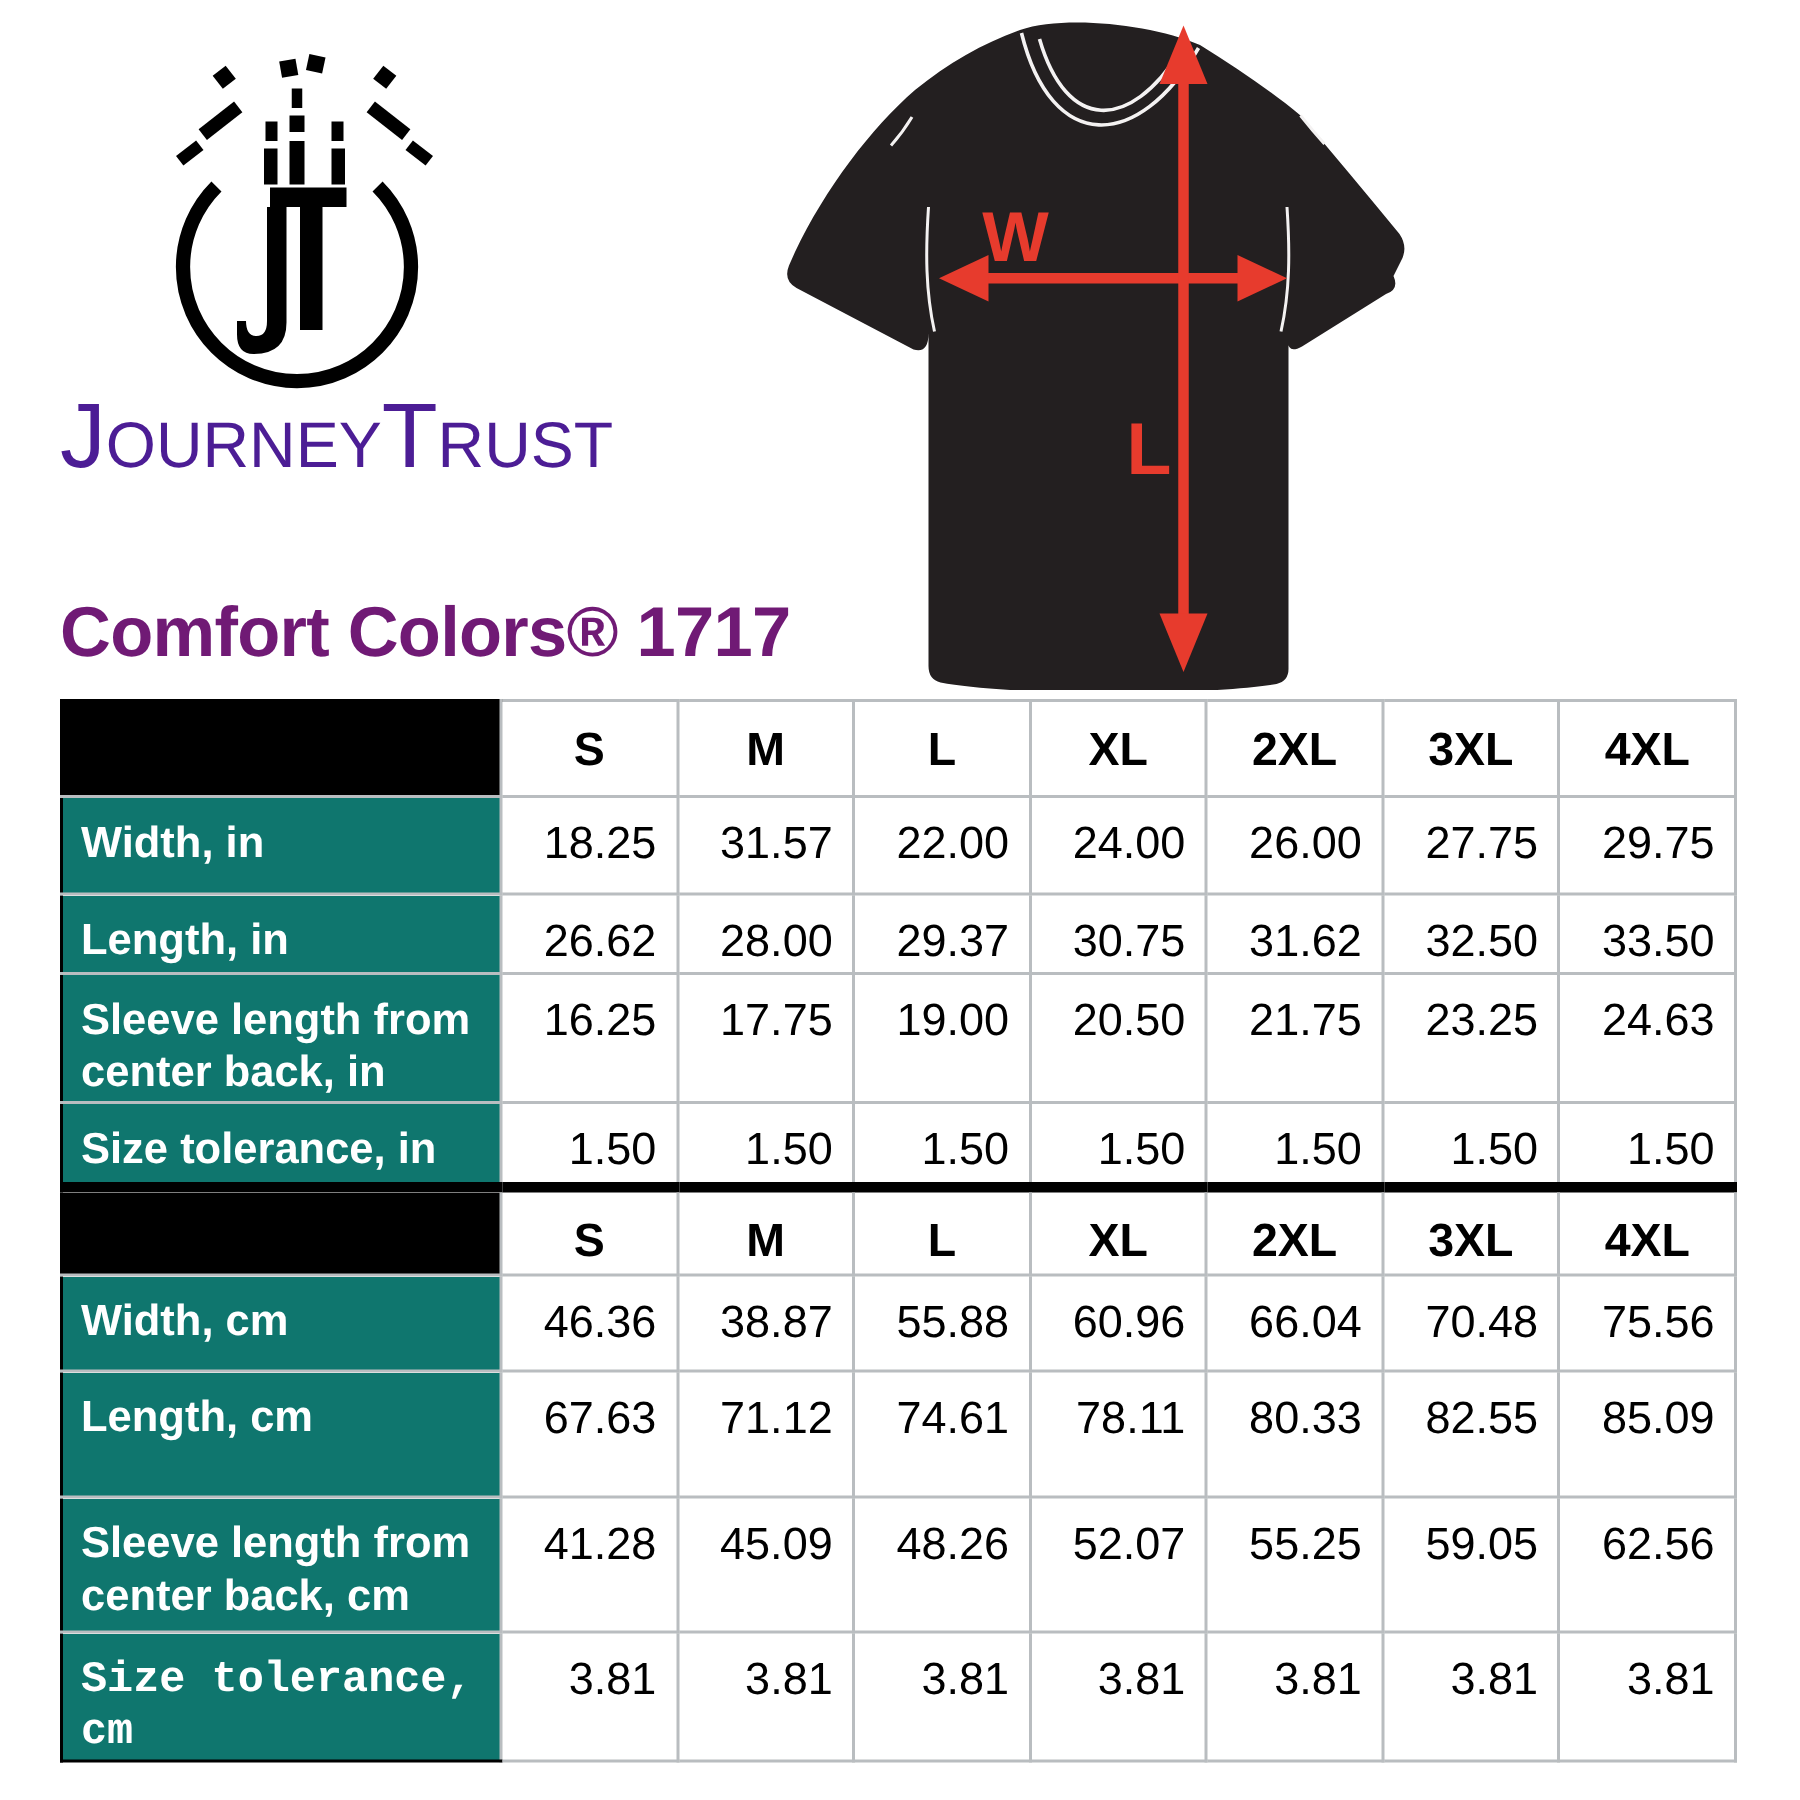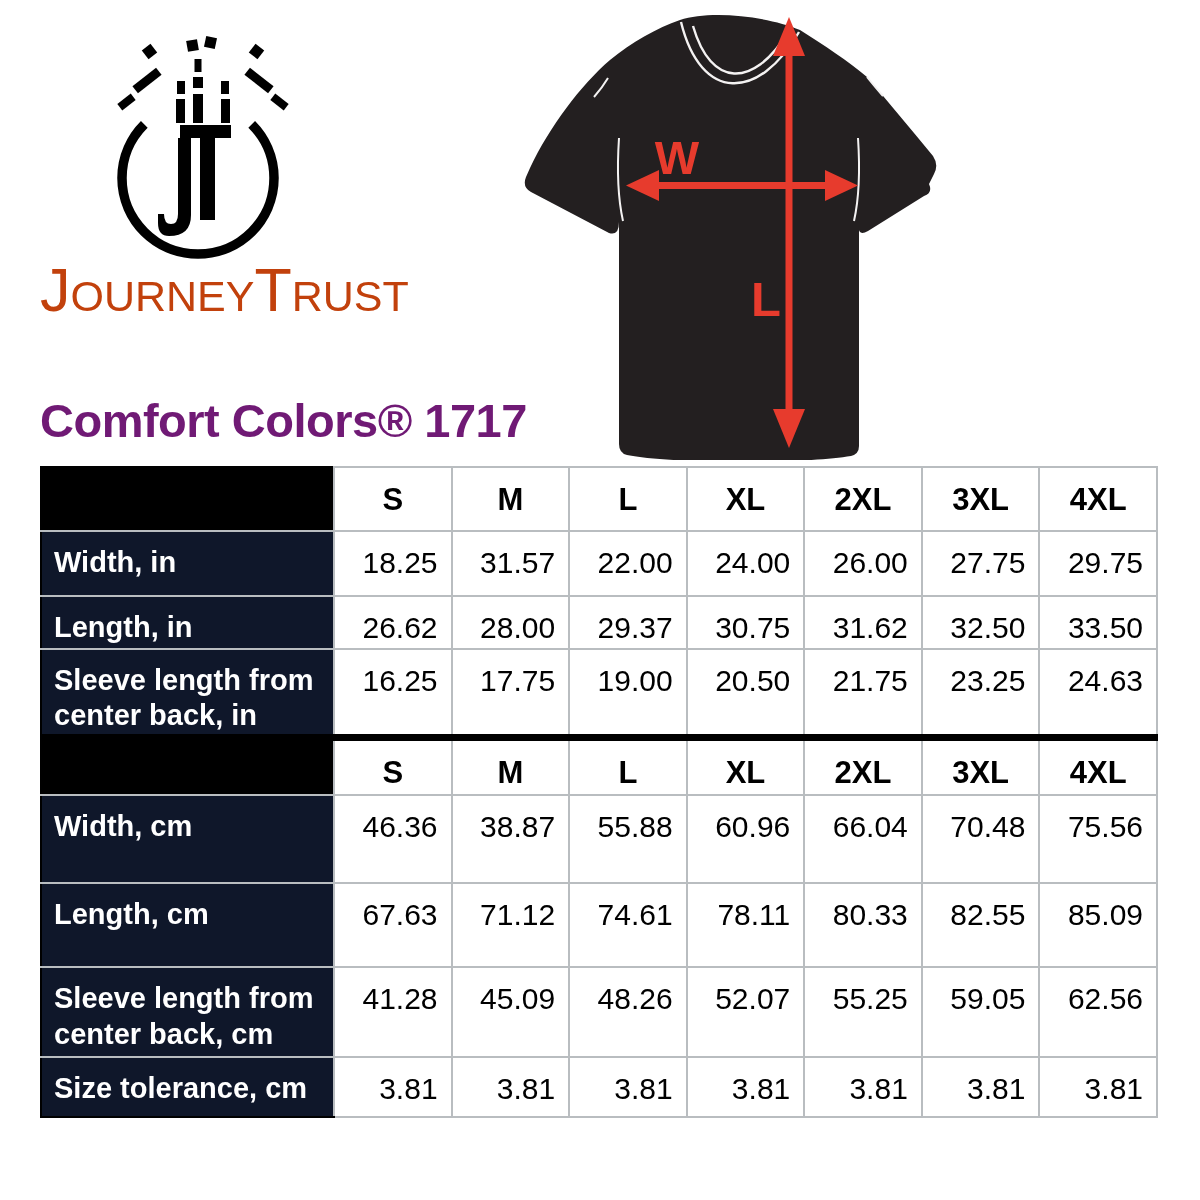--- a/index.html
+++ b/index.html
@@ -6,21 +6,21 @@
   body{
     width:1200px;height:1200px;position:relative;background:#ffffff;
     font-family:"Liberation Sans","DejaVu Sans",sans-serif;color:#000;overflow:hidden;
   }
   .abs{position:absolute;}
 
   
   #logo{left:108px;top:24px;width:190px;height:238px;}
   #wordmark{
     left:40px;top:260px;width:360px;font-size:61px;line-height:1.0;
-    font-variant:small-caps;letter-spacing:0px;color:#c2410c;white-space:nowrap;
+    font-variant:small-caps;letter-spacing:0px;color:#4c1d95;white-space:nowrap;
   }
   #title{
     left:40px;top:362px;font-size:47px;font-weight:700;letter-spacing:-0.5px;color:#701a75;
     white-space:nowrap;
   }
 
   
   #shirt{left:505px;top:8px;width:440px;height:452px;}
 
   
@@ -29,30 +29,30 @@
     border-collapse:collapse;table-layout:fixed;
   }
   #sizeTable td,#sizeTable th{
     border:2px solid #b9bdc0;vertical-align:top;overflow:hidden;
     font-size:30px;font-weight:400;text-align:right;padding:14px 13px 0 0;color:#000;
   }
   #sizeTable th.col{
     font-weight:700;text-align:center;padding:14px 0 0 0;font-size:31px;
   }
   #sizeTable td.lbl{
-    background:#0f172a;color:#fff;text-align:left;font-weight:700;font-size:29px;
+    background:#0f766e;color:#fff;text-align:left;font-weight:700;font-size:29px;
     padding:13px 8px 0 12px;line-height:1.22;border-left-color:#000;
   }
   #sizeTable .corner{
     background:#000;border-left-color:#000;border-top-color:#000;
   }
-  #sizeTable td.lbl-last{border-bottom-color:#000;}
+  #sizeTable td.lbl-last{border-bottom-color:#000;font-family:Liberation Mono, monospace;}
   #sizeTable tr.divider td,#sizeTable tr.divider th{border-top:7px solid #000;}
   tr.hA{height:64px} tr.h1{height:65px} tr.h2{height:53px} tr.h3{height:80px}
-  tr.h4{height:57px} tr.hB{height:58px} tr.h5{height:88px} tr.h6{height:84px}
+  tr.h4{height:57px} tr.hB{height:58px} tr.h5{height:64px} tr.h6{height:84px}
   tr.h7{height:90px} tr.h8{height:60px}
 </style>
 </head>
 <body>
 
 <svg id="logo" class="abs" viewBox="0 0 190 238" aria-hidden="true">
 
   <g fill="#000">
     <rect x="85" y="70" width="10" height="29"></rect>
     <rect x="85" y="53" width="10" height="11"></rect>
@@ -183,20 +183,30 @@
     <tr class="h3">
       <td class="lbl">Sleeve length from center back, in</td>
       <td>16.25</td>
       <td>17.75</td>
       <td>19.00</td>
       <td>20.50</td>
       <td>21.75</td>
       <td>23.25</td>
       <td>24.63</td>
     </tr>
+    <tr class="h4">
+      <td class="lbl">Size tolerance, in</td>
+      <td>1.50</td>
+      <td>1.50</td>
+      <td>1.50</td>
+      <td>1.50</td>
+      <td>1.50</td>
+      <td>1.50</td>
+      <td>1.50</td>
+    </tr>
     <tr class="hB divider">
       <td class="corner"></td>
       <th class="col">S</th>
       <th class="col">M</th>
       <th class="col">L</th>
       <th class="col">XL</th>
       <th class="col">2XL</th>
       <th class="col">3XL</th>
       <th class="col">4XL</th>
     </tr>

